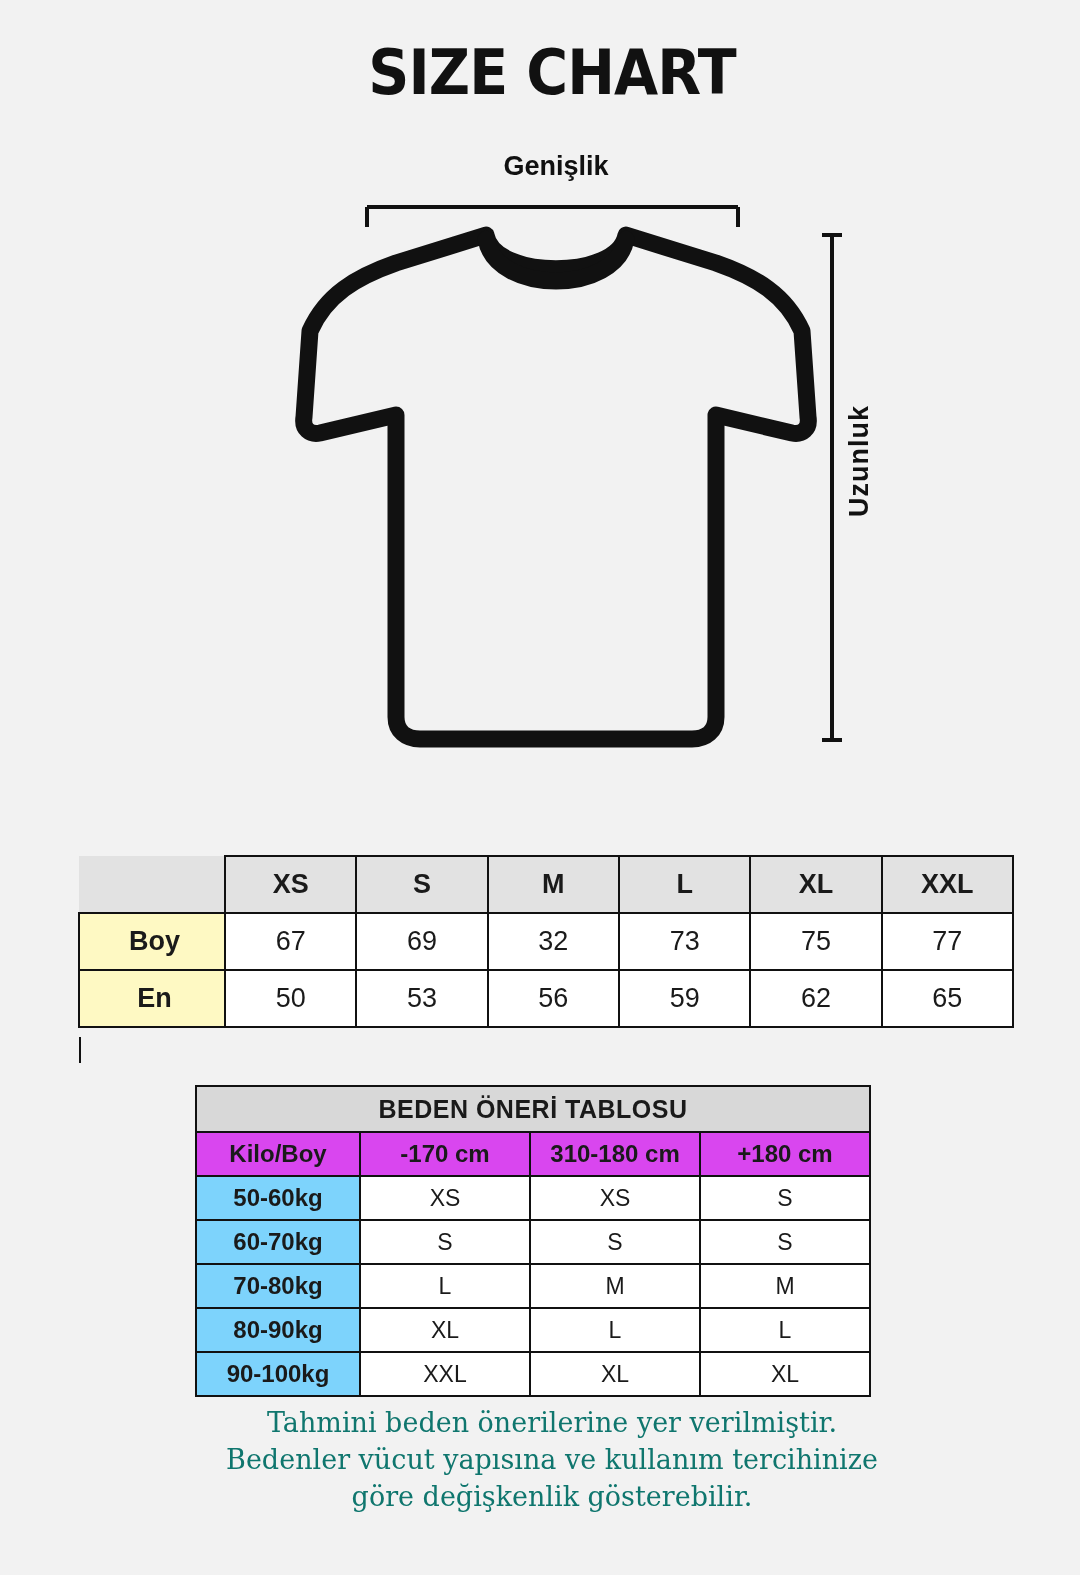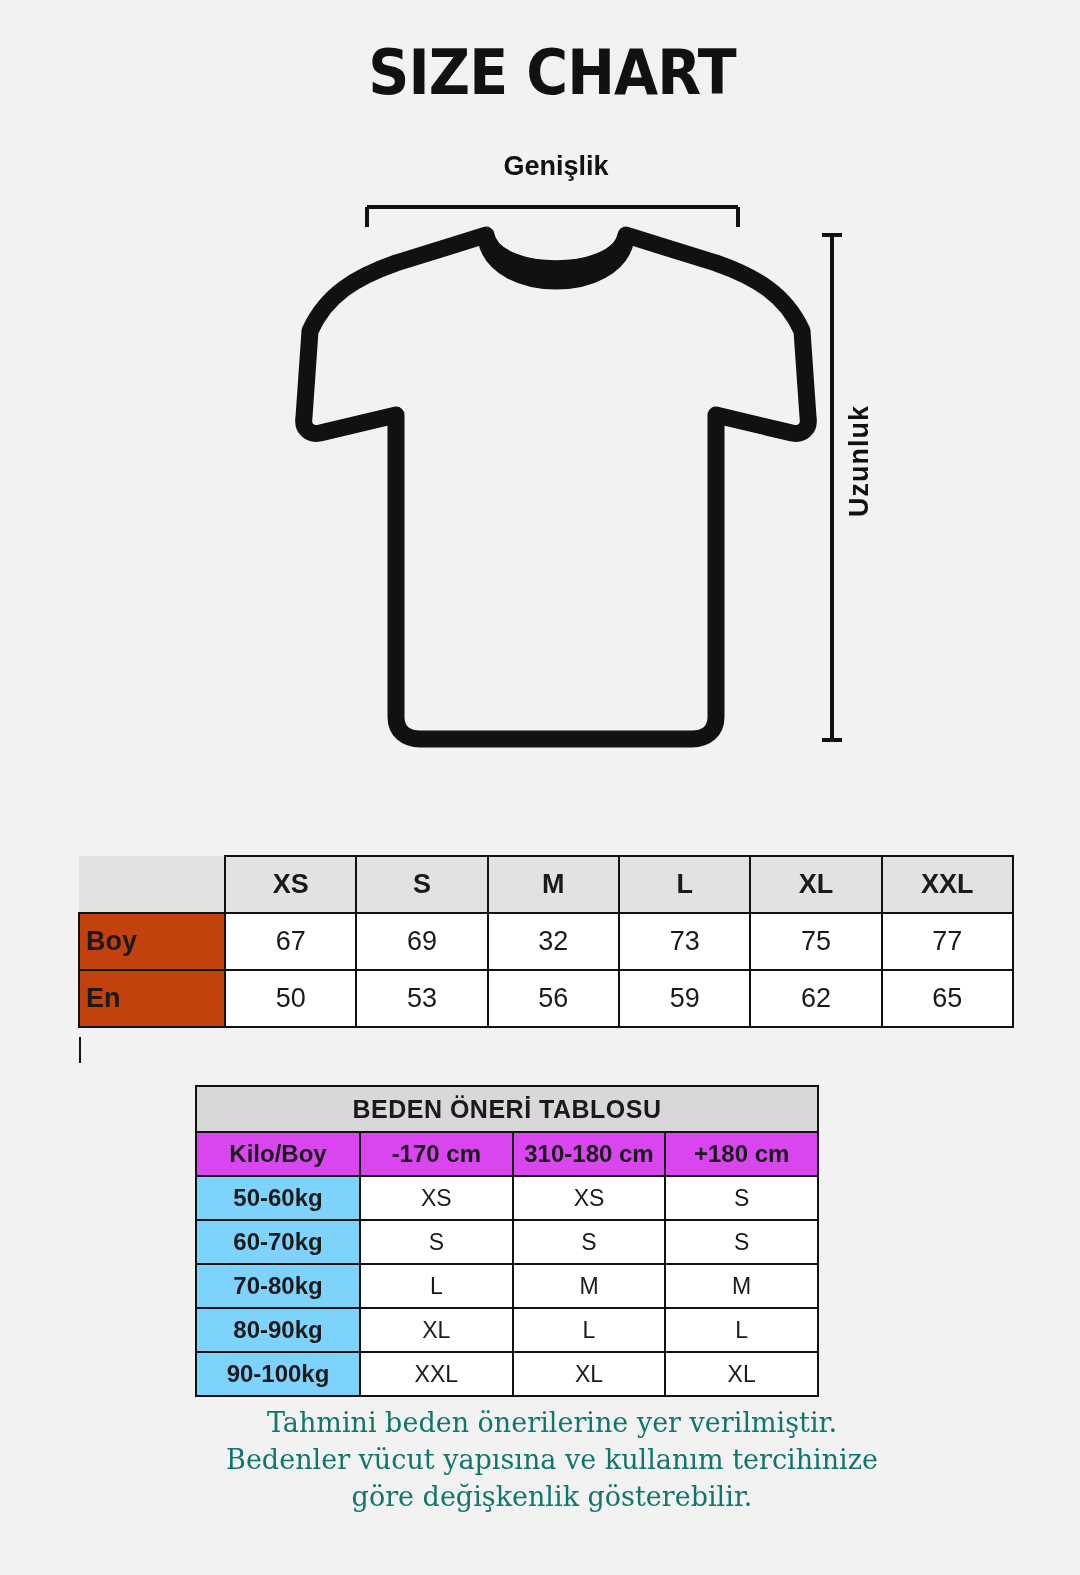--- a/index.html
+++ b/index.html
@@ -89,23 +89,23 @@
     text-align: center;
     font-size: 27px;
     color: #1a1a1a;
     background: #fff;
   }
   .meas-table td.hdr {
     background: #e2e2e2;
     font-weight: bold;
   }
   .meas-table td.rowlabel {
-    background: #c2410c;
-    font-weight: bold;
-    text-align: left;
+    background: #fef9c3;
+    font-weight: bold;
+    text-align: center;
     padding-left: 6px;
     font-size: 27px;
   }
   .meas-table td.corner {
     background: #e2e2e2;
     border-left: none;
     border-top: none;
   }
   .meas-table col.c0 { width: 146px; }
 
@@ -116,21 +116,21 @@
     width: 2px;
     height: 26px;
     background: #111;
   }
 
   
   .reco-table {
     position: absolute;
     top: 1085px;
     left: 183px;
-    width: 624px;
+    width: 676px;
     border-collapse: collapse;
     table-layout: fixed;
   }
   .reco-table td {
     border: 2px solid #111;
     height: 40px;
     text-align: center;
     font-size: 23px;
     background: #fff;
     color: #1a1a1a;

